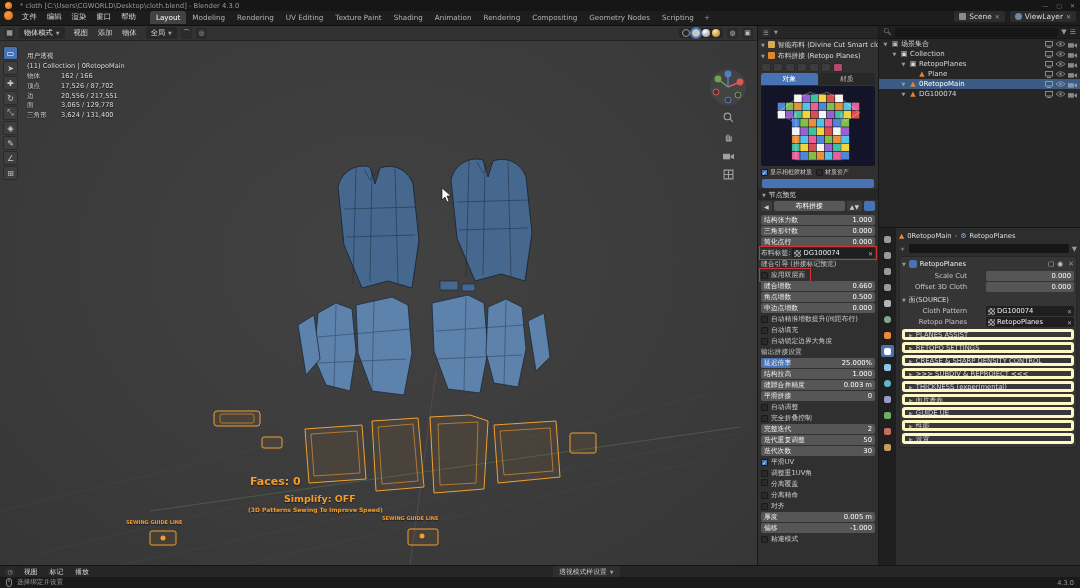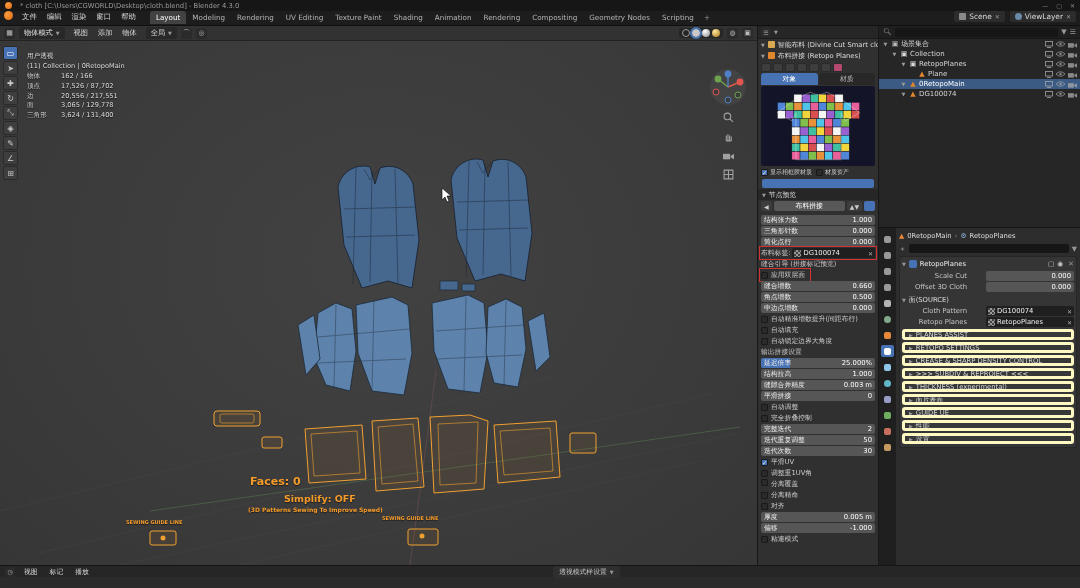--- a/index.html
+++ b/index.html
@@ -936,14 +936,22 @@
         <span class="menu">视图</span>
         <span class="menu">标记</span>
         <span class="menu">播放</span>
       </span>
     <span class="tl-center">
       <span>透视模式样设置</span>
         <span class="caret">▼</span>
     </span>
   </div>
 
+  <div class="statusbar">
+    <svg width="6" height="9" viewBox="0 0 6 9">
+        <rect x="0.5" y="0.5" width="5" height="8" rx="2.5" fill="none" stroke="#888"></rect>
+        <line x1="3" y1="1" x2="3" y2="4" stroke="#888"></line>
+      </svg>
+    <span>选择绑定并设置</span>
+    <span class="ver">4.3.0</span>
+  </div>
 
 </div>
 
 </body></html>

